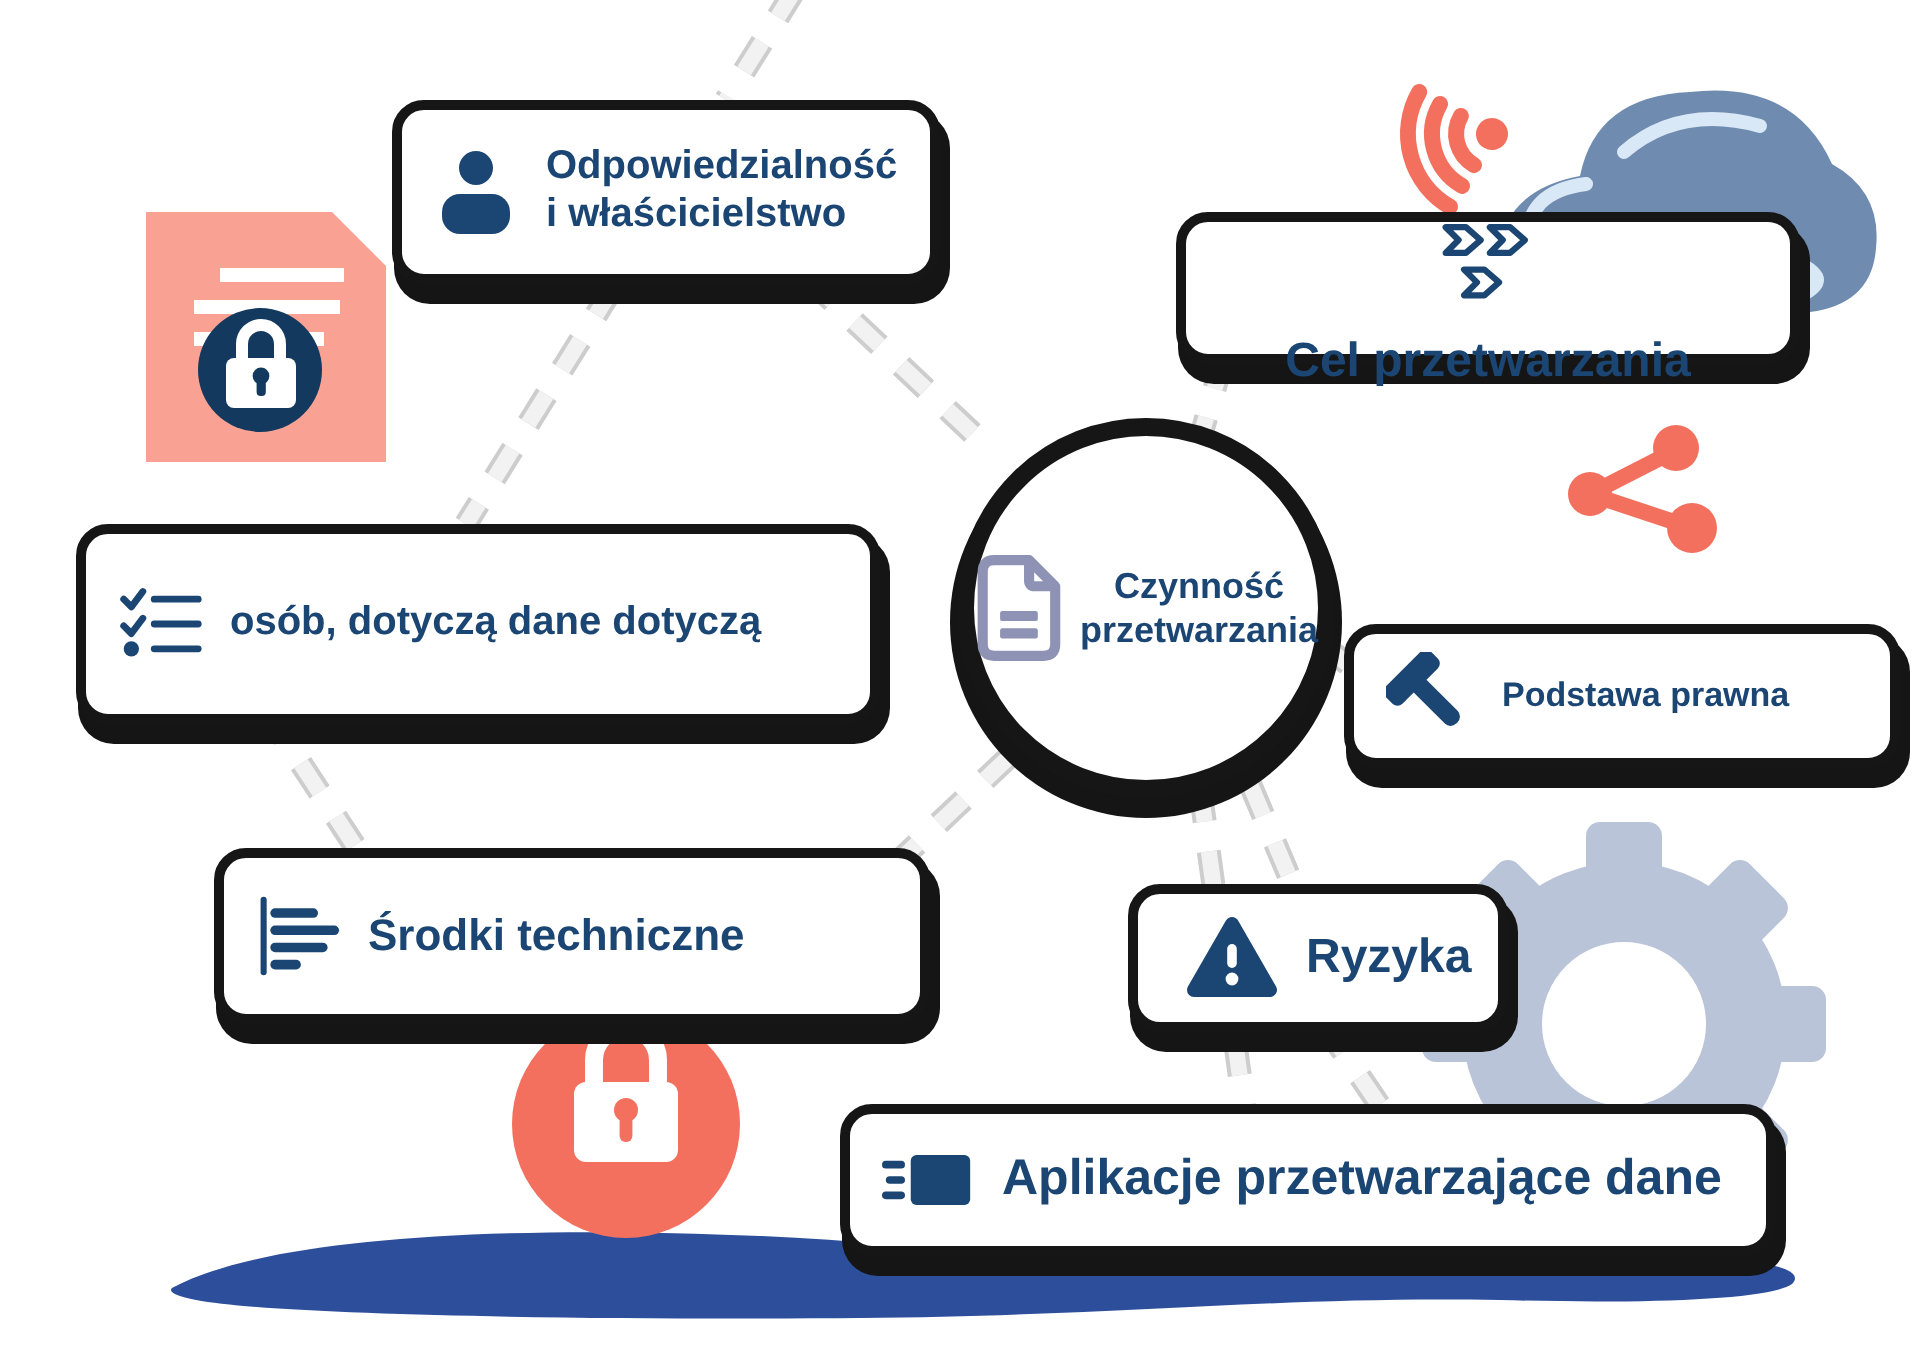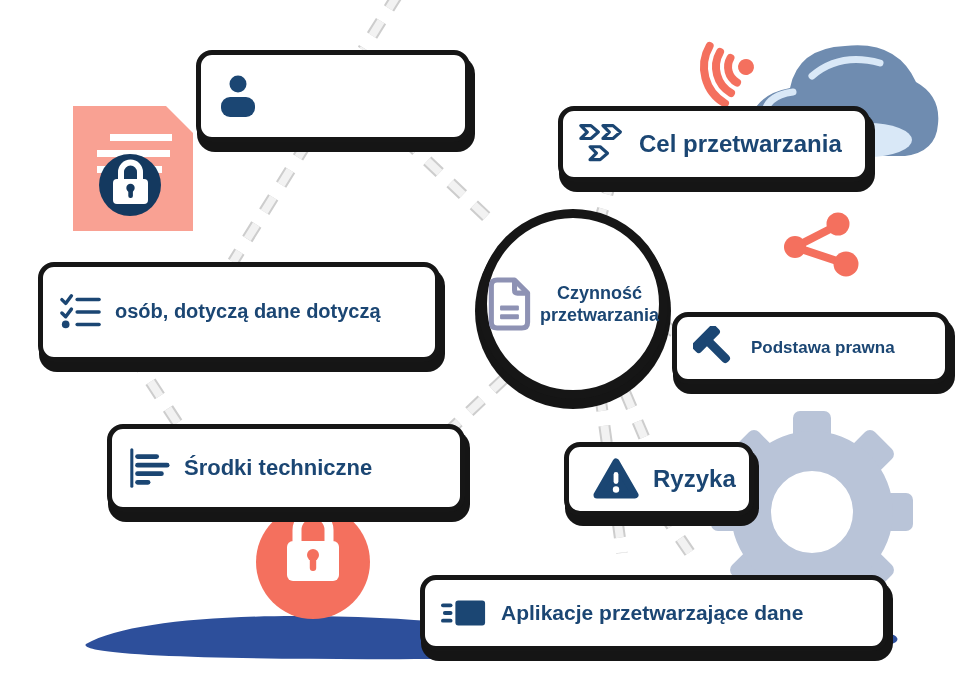--- a/index.html
+++ b/index.html
@@ -22,26 +22,26 @@
   .s-doc{stroke:var(--doc-icon-gray,#8e92b4);} .f-doc{fill:var(--doc-icon-gray,#8e92b4);}
 
   .node{position:absolute;z-index:2;background:#fff;border:5px solid #161616;border-radius:16px;
         box-shadow:3px 8px 0 2px #151515;display:flex;align-items:center;gap:14px;
         padding:0 16px;box-sizing:border-box;}
   .node .txt{color:var(--navy,#1b4673);font-weight:bold;line-height:1.18;white-space:nowrap;}
   .node .txt span{display:block;}
   .node svg{flex:0 0 auto;}
 
   .n-responsibility{left:196px;top:50px;width:274px;height:92px;font-size:20px;}
-  .n-purpose{left:558px;top:106px;width:312px;height:76px;font-size:24px;}
+  .n-purpose{left:588px;top:106px;width:312px;height:76px;font-size:24px;flex-direction:column;}
   .n-categories{left:38px;top:262px;width:402px;height:100px;font-size:20px;}
   .n-legal{left:672px;top:312px;width:278px;height:72px;font-size:17px;}
   .n-toms{left:107px;top:424px;width:358px;height:88px;font-size:22px;}
   .n-risks{left:564px;top:442px;width:190px;height:74px;font-size:24px;padding-left:24px;}
-  .n-apps{left:420px;top:552px;width:468px;height:76px;font-size:21px;margin-top:23px;}
+  .n-apps{left:420px;top:552px;width:468px;height:76px;font-size:25px;}
 
   .circle-node{position:absolute;z-index:2;left:478px;top:209px;width:190px;height:190px;
         background:#fff;border:9px solid #161616;border-radius:50%;
         box-shadow:0 7px 0 3px #151515;box-sizing:border-box;
         display:flex;flex-direction:row;align-items:center;justify-content:center;gap:8px;}
   .circle-node .txt{color:var(--navy,#1b4673);font-weight:bold;font-size:18px;line-height:1.25;
         text-align:center;white-space:nowrap;}
   .circle-node .txt span{display:block;}
 </style>
 </head>
@@ -151,20 +151,24 @@
       <span>Czynność</span>
       <span>przetwarzania</span>
     </div>
   </div>
 
   <div class="node n-responsibility">
     <svg width="42" height="44" viewBox="0 0 40 44">
       <circle class="f-navy" cx="20" cy="10" r="8.5"></circle>
       <rect class="f-navy" x="3" y="23" width="34" height="20" rx="9"></rect>
     </svg>
+    <div class="txt">
+      <span>Odpowiedzialność</span>
+      <span>i właścicielstwo</span>
+    </div>
   </div>
 
   <div class="node n-purpose">
     <svg width="46" height="42" viewBox="0 0 50 44">
       <g class="s-navy" fill="none" stroke-width="3.4" stroke-linejoin="round">
         <path d="M2 2 H13 L21 9 L13 16 H2 L9 9 Z"></path>
         <path d="M26 2 H37 L45 9 L37 16 H26 L33 9 Z"></path>
         <path d="M12 25 H23 L31 32 L23 39 H12 L19 32 Z"></path>
       </g>
     </svg>

